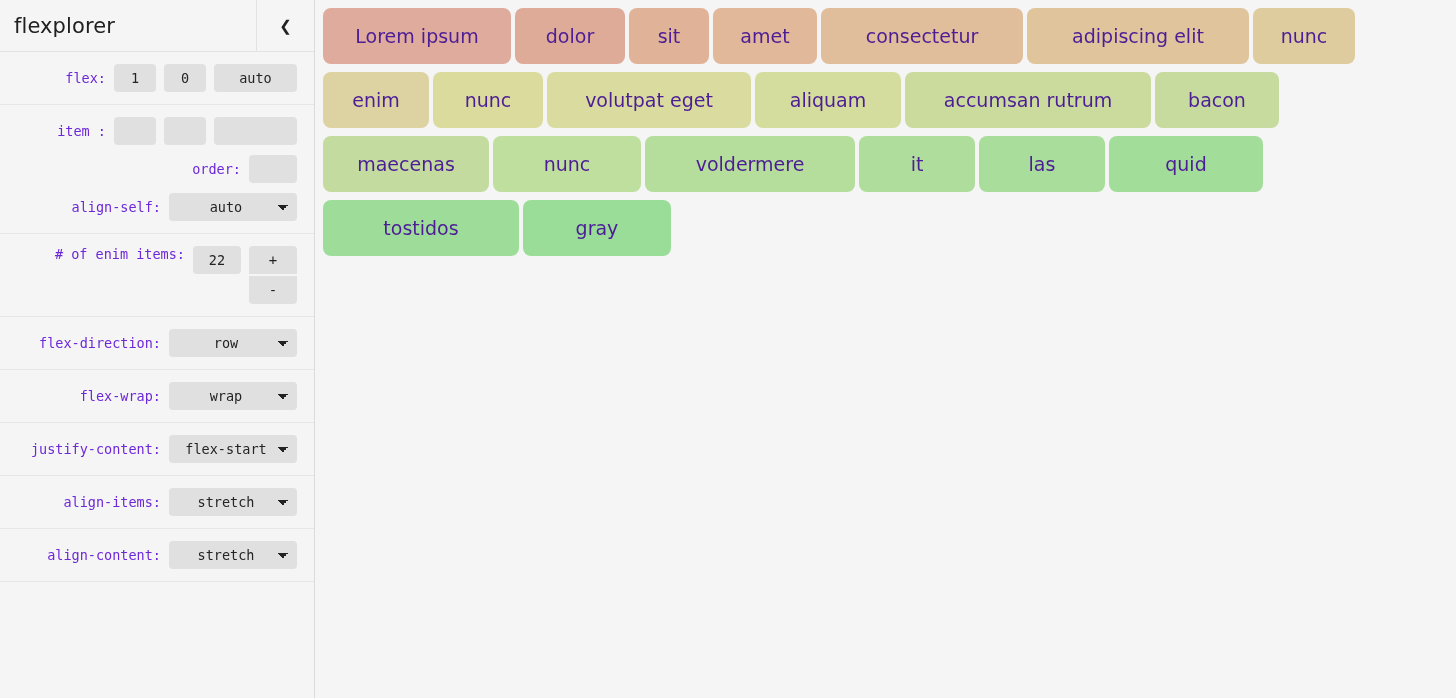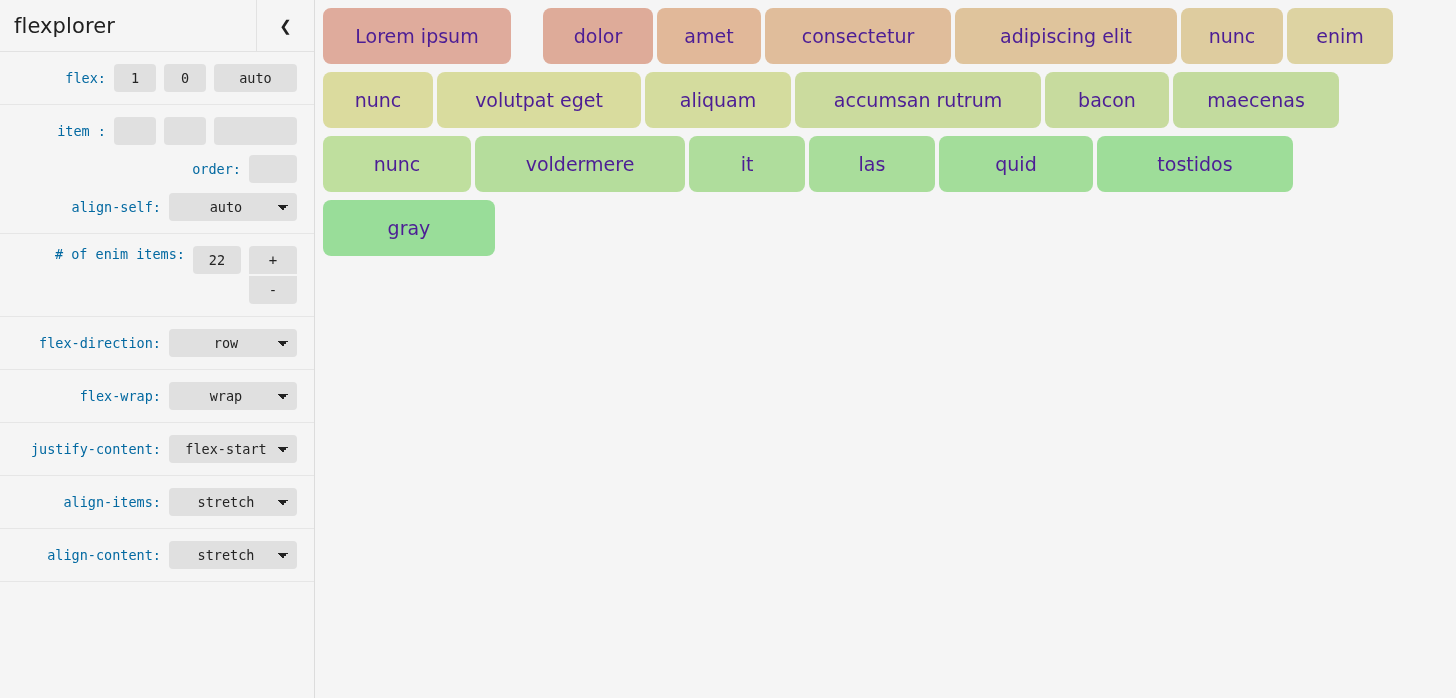--- a/index.html
+++ b/index.html
@@ -64,21 +64,21 @@
   }
   .ctl-row {
     display: flex;
     align-items: center;
     justify-content: flex-end;
     gap: 8px;
   }
   .ctl-label {
     font-family: "DejaVu Sans Mono", monospace;
     font-size: 13.5px;
-    color: #0369a1;
+    color: #6d28d9;
     white-space: nowrap;
     text-align: right;
   }
   .txt-input {
     height: 28px;
     background: #e0e0e0;
     border: none;
     border-radius: 4px;
     font-family: "DejaVu Sans Mono", monospace;
     font-size: 13.5px;
@@ -261,27 +261,30 @@
         </div>
       </div>
 
   </aside>
 
   <main id="canvas-wrap">
     <div id="flex-container" style="flex-flow: wrap; place-content: flex-start; align-items: flex-start;">
         <div class="flex-item" style="background: rgb(223, 171, 156); width: 188px;">
           <span>Lorem ipsum</span>
         </div>
-        <div class="flex-item" style="background: rgb(222, 171, 153); width: 110px; margin-left: 28px;">
+        <div class="flex-item" style="background: rgb(222, 171, 153); width: 110px;">
           <span>dolor</span>
+        </div>
+        <div class="flex-item" style="background: rgb(224, 179, 153); width: 80px;">
+          <span>sit</span>
         </div>
         <div class="flex-item" style="background: rgb(225, 184, 153); width: 104px;">
           <span>amet</span>
         </div>
-        <div class="flex-item" style="background: rgb(224, 189, 155); width: 186px;">
+        <div class="flex-item" style="background: rgb(224, 189, 155); width: 202px;">
           <span>consectetur</span>
         </div>
         <div class="flex-item" style="background: rgb(223, 196, 156); width: 222px;">
           <span>adipiscing elit</span>
         </div>
         <div class="flex-item" style="background: rgb(222, 204, 159); width: 102px;">
           <span>nunc</span>
         </div>
         <div class="flex-item" style="background: rgb(221, 211, 162); width: 106px;">
           <span>enim</span>
@@ -315,19 +318,19 @@
         </div>
         <div class="flex-item" style="background: rgb(169, 221, 155); width: 126px;">
           <span>las</span>
         </div>
         <div class="flex-item" style="background: rgb(163, 221, 154); width: 154px;">
           <span>quid</span>
         </div>
         <div class="flex-item" style="background: rgb(158, 221, 153); width: 196px;">
           <span>tostidos</span>
         </div>
-        <div class="flex-item" style="background: rgb(153, 221, 153); width: 172px;">
+        <div class="flex-item" style="background: rgb(153, 221, 153); width: 148px;">
           <span>gray</span>
         </div>
       </div>
   </main>
 
 </div>
 
 </body></html>

